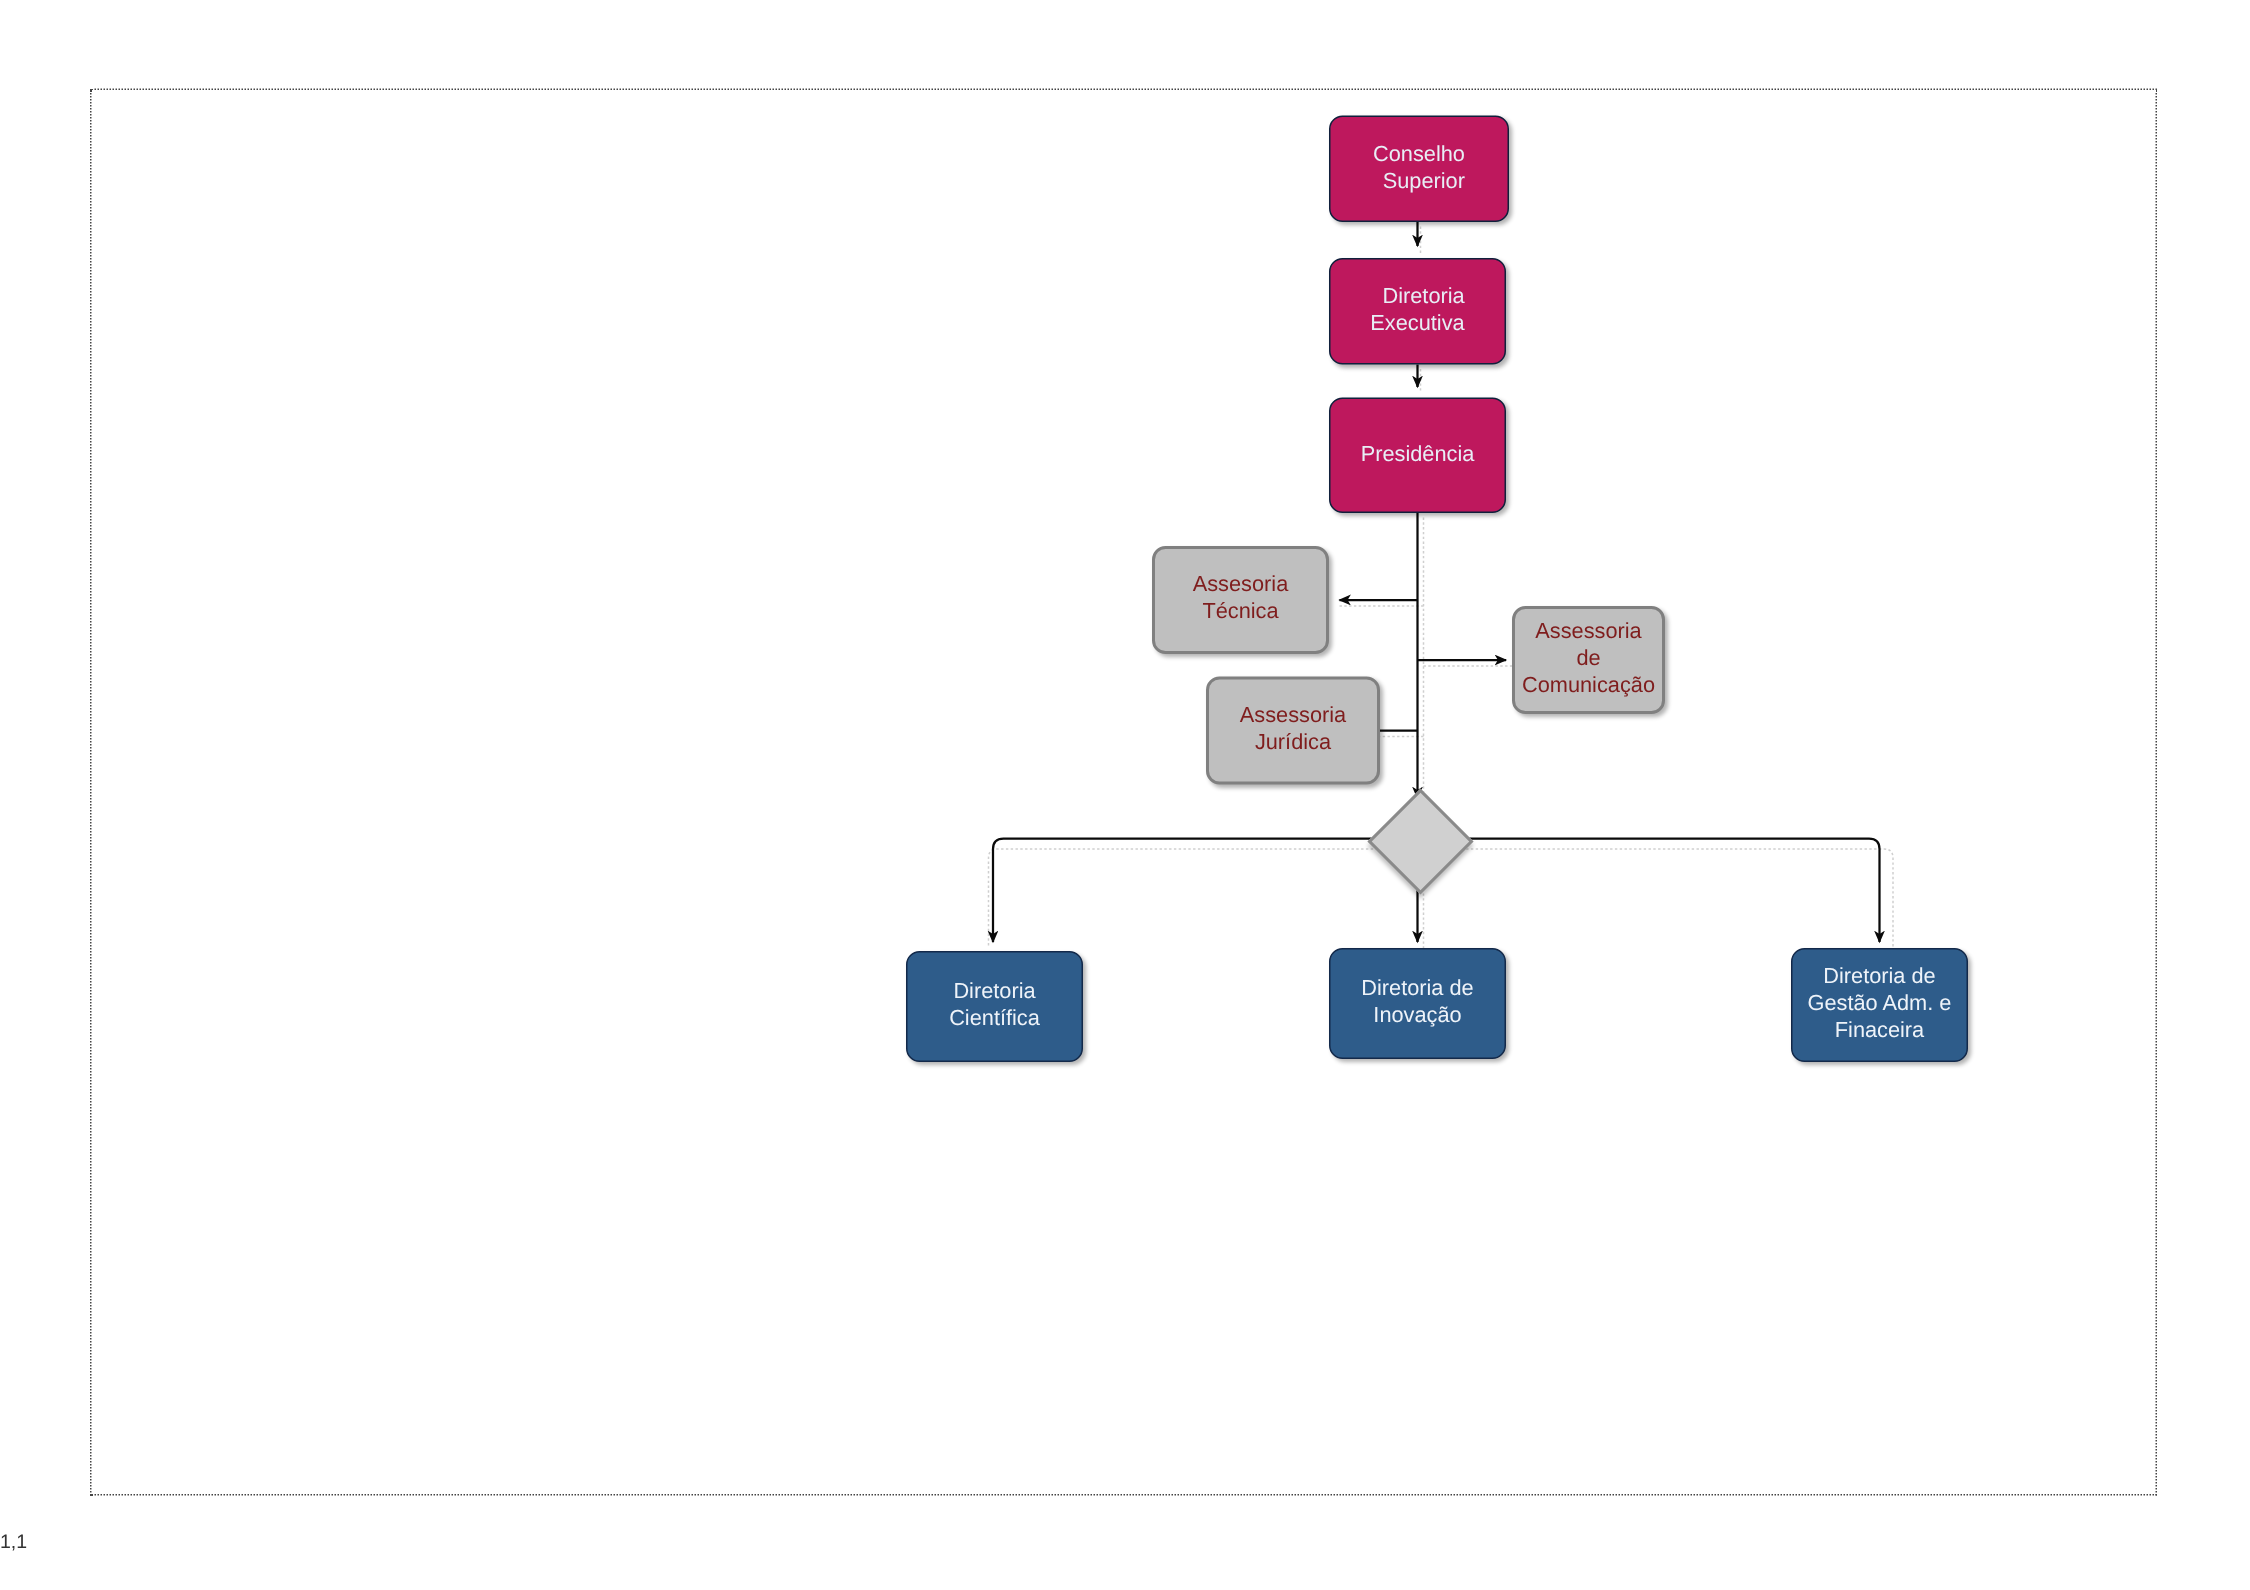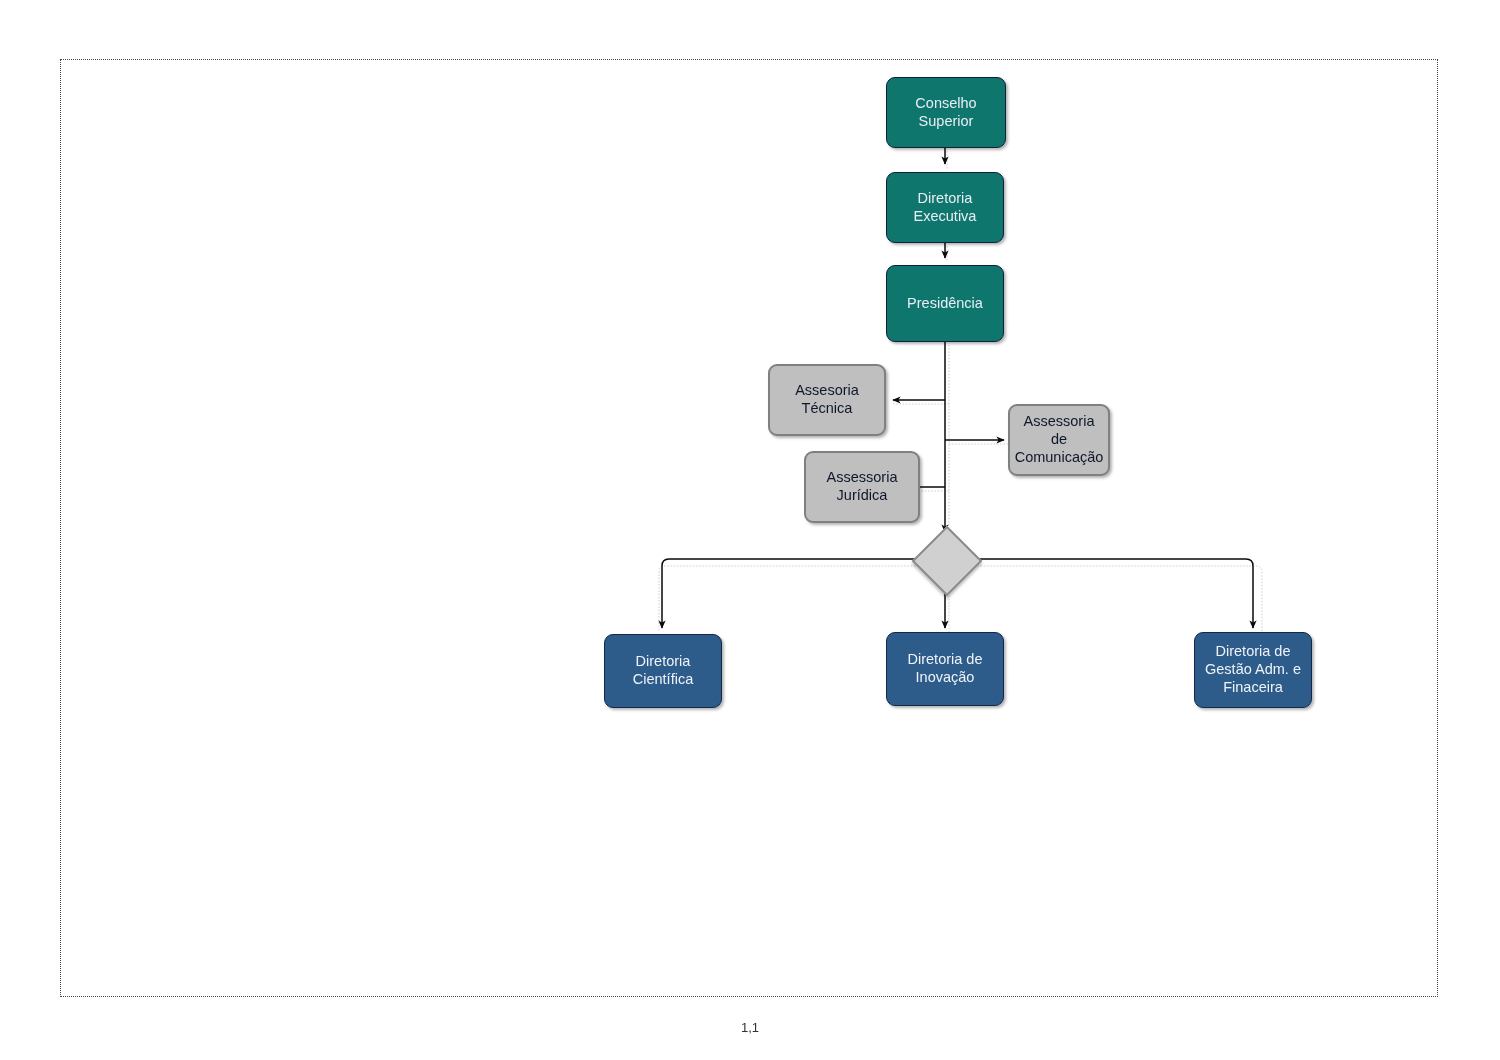--- a/index.html
+++ b/index.html
@@ -45,39 +45,40 @@
     align-items: center;
     justify-content: center;
     text-align: center;
     border-radius: 9px;
     line-height: 1.22;
     white-space: pre-line;
     padding: 2px 6px;
   }
 
   .node-dark {
-    background: #0f766e;
+    background: #be185d;
     border: 1.5px solid #10203c;
     color: #e8eef6;
     font-size: 14.5px;
     box-shadow: 2px 2px 3px rgba(0,0,0,0.30);
+    text-align: right;
   }
 
   .node-mid {
     background: #2E5C8A;
     border: 1.5px solid #13294a;
     color: #eef3f9;
     font-size: 14.5px;
     box-shadow: 2px 2px 3px rgba(0,0,0,0.30);
   }
 
   .node-grey {
     background: #BFBFBF;
     border: 2px solid #808080;
-    color: #0f172a;
+    color: #7f1d1d;
     font-size: 14.5px;
     box-shadow: 2px 2px 3px rgba(0,0,0,0.30);
   }
 
   
   #node-conselho      { left: 886px; top: 77px;  width: 120px; height: 71px; }
   #node-dir-executiva { left: 886px; top: 172px; width: 118px; height: 71px; }
   #node-presidencia   { left: 886px; top: 265px; width: 118px; height: 77px; }
 
   
@@ -102,21 +103,21 @@
   #node-dir-cientifica { left: 604px;  top: 634px; width: 118px; height: 74px; }
   #node-dir-inovacao   { left: 886px;  top: 632px; width: 118px; height: 74px; }
   #node-dir-gestao     { left: 1194px; top: 632px; width: 118px; height: 76px; }
 
   
   #slide-caption {
     position: absolute;
     left: 0;
     top: 1020px;
     width: 1500px;
-    text-align: center;
+    text-align: left;
     font-size: 13px;
     color: #333333;
   }
 </style>
 </head>
 <body>
 
 <div id="slide-canvas"></div>
 
 <svg id="connector-layer" viewBox="0 0 1500 1060" xmlns="http://www.w3.org/2000/svg">

